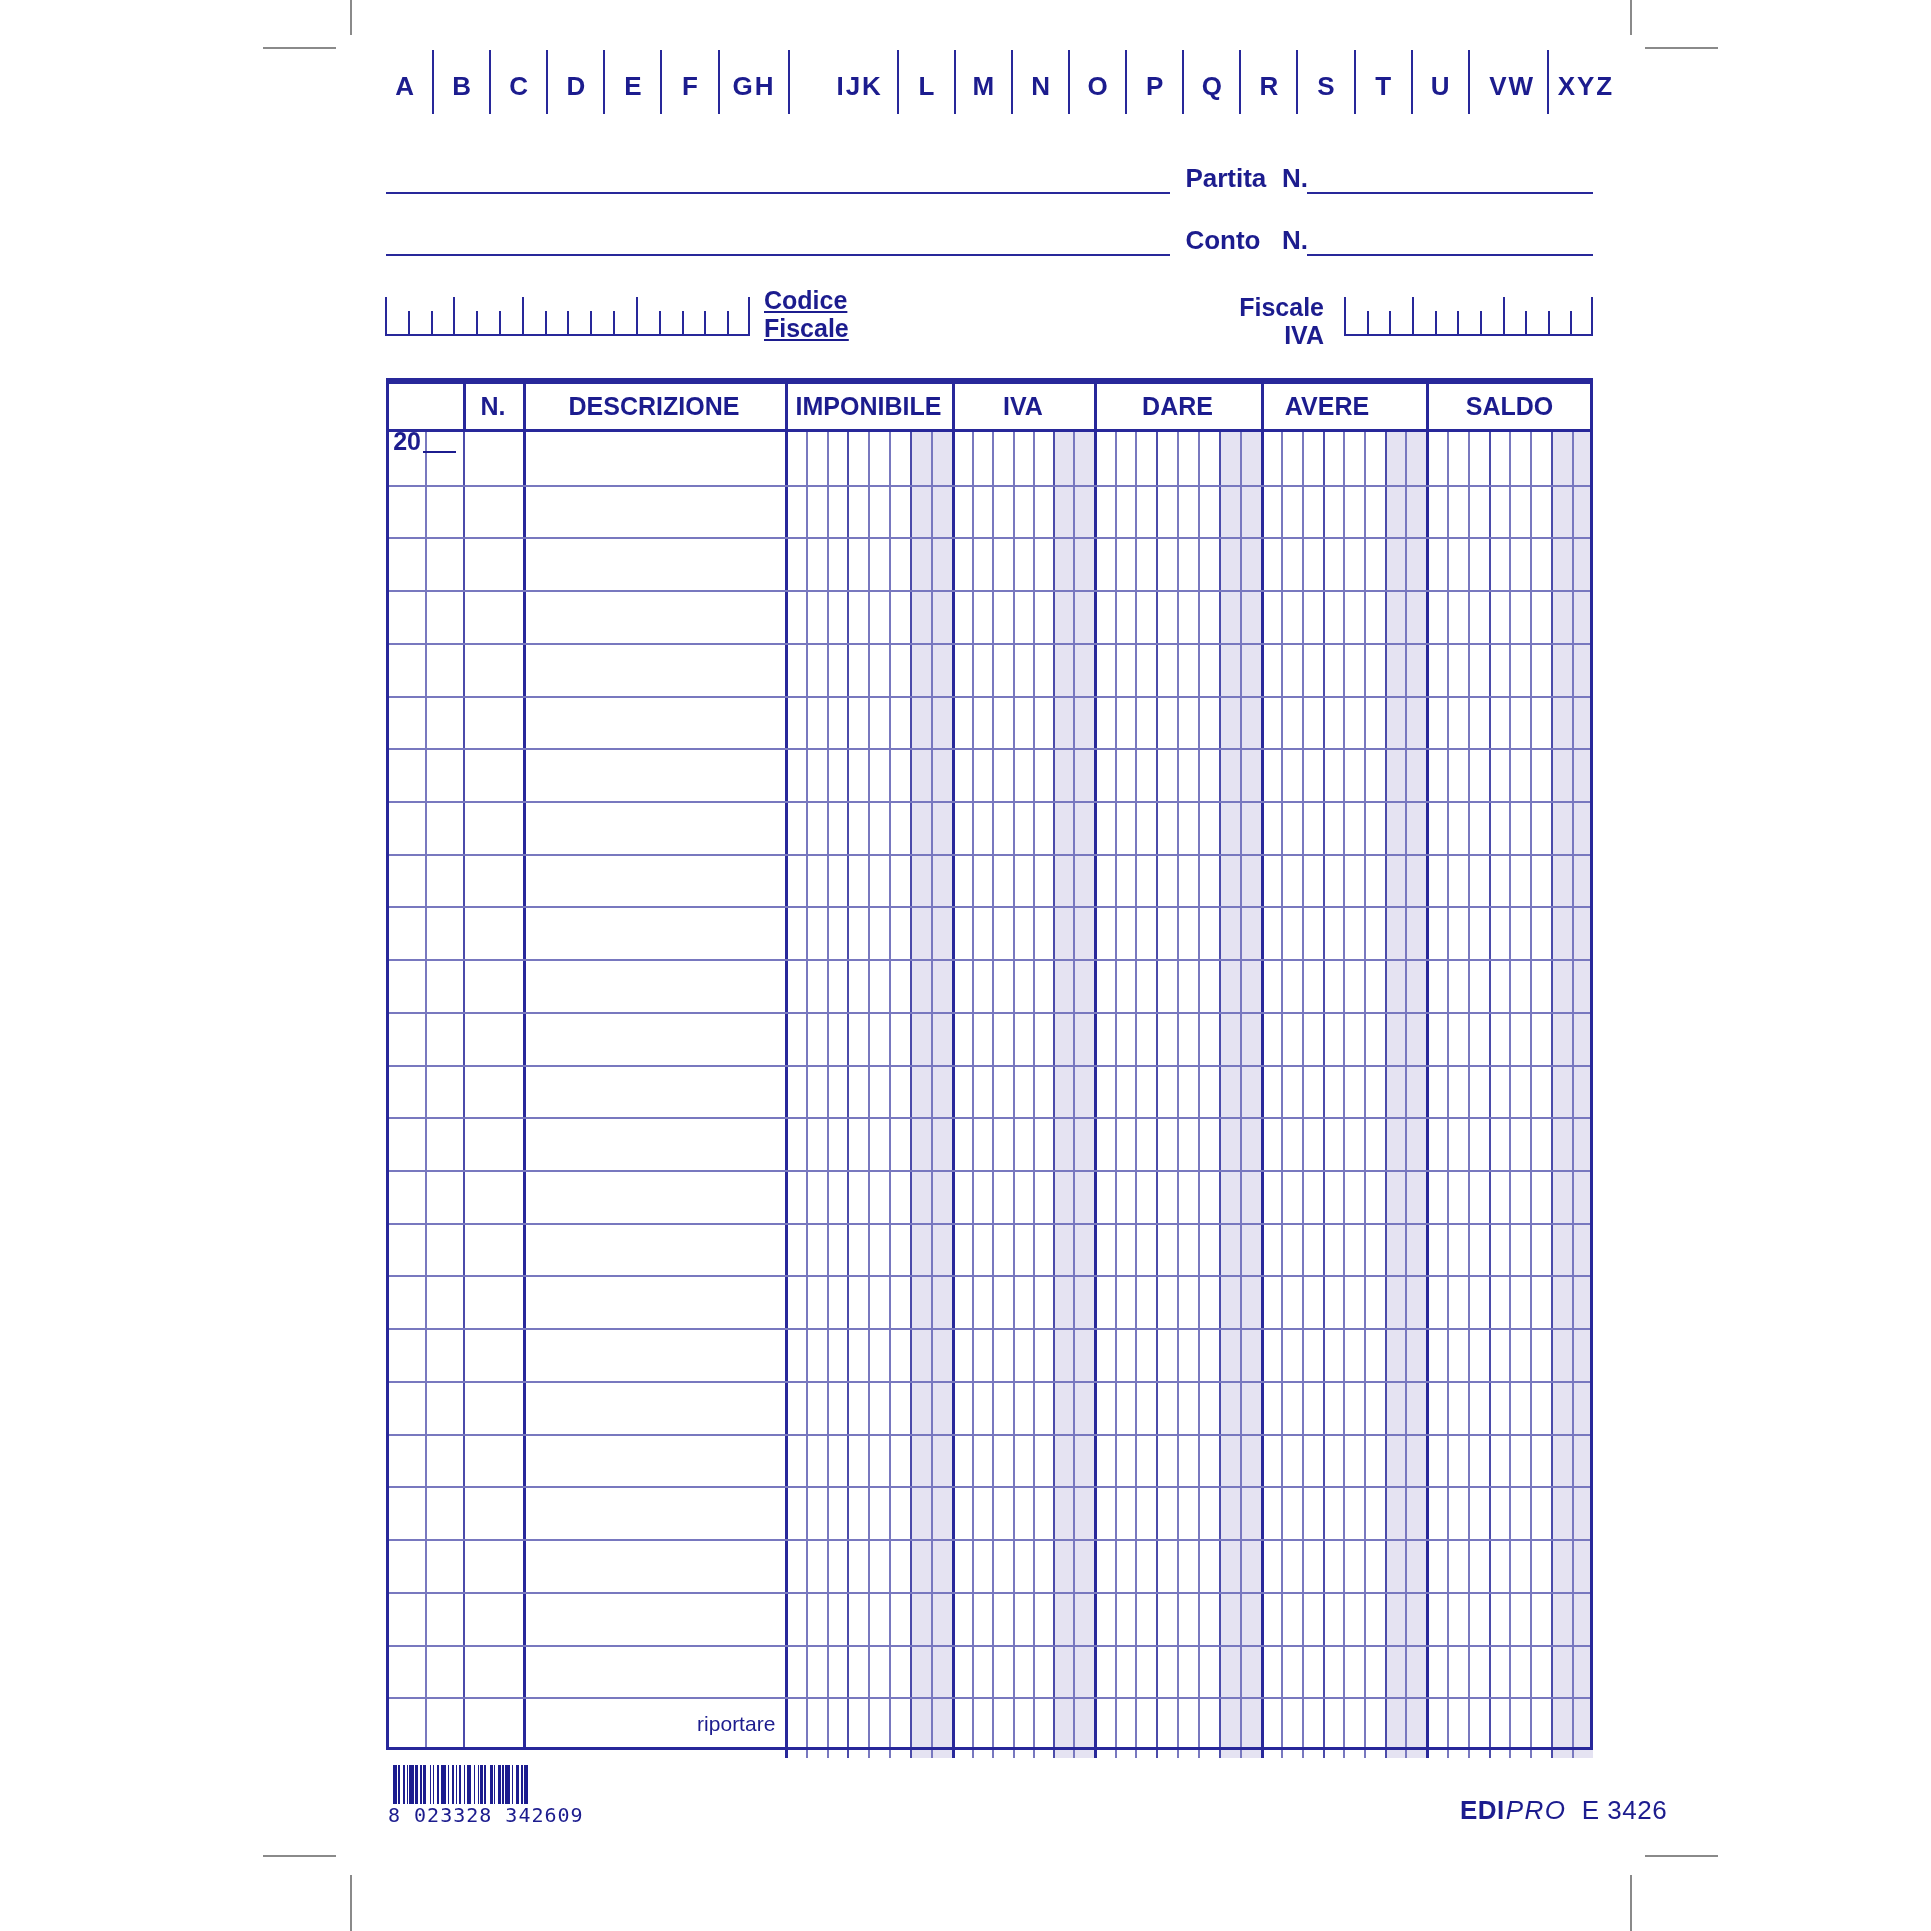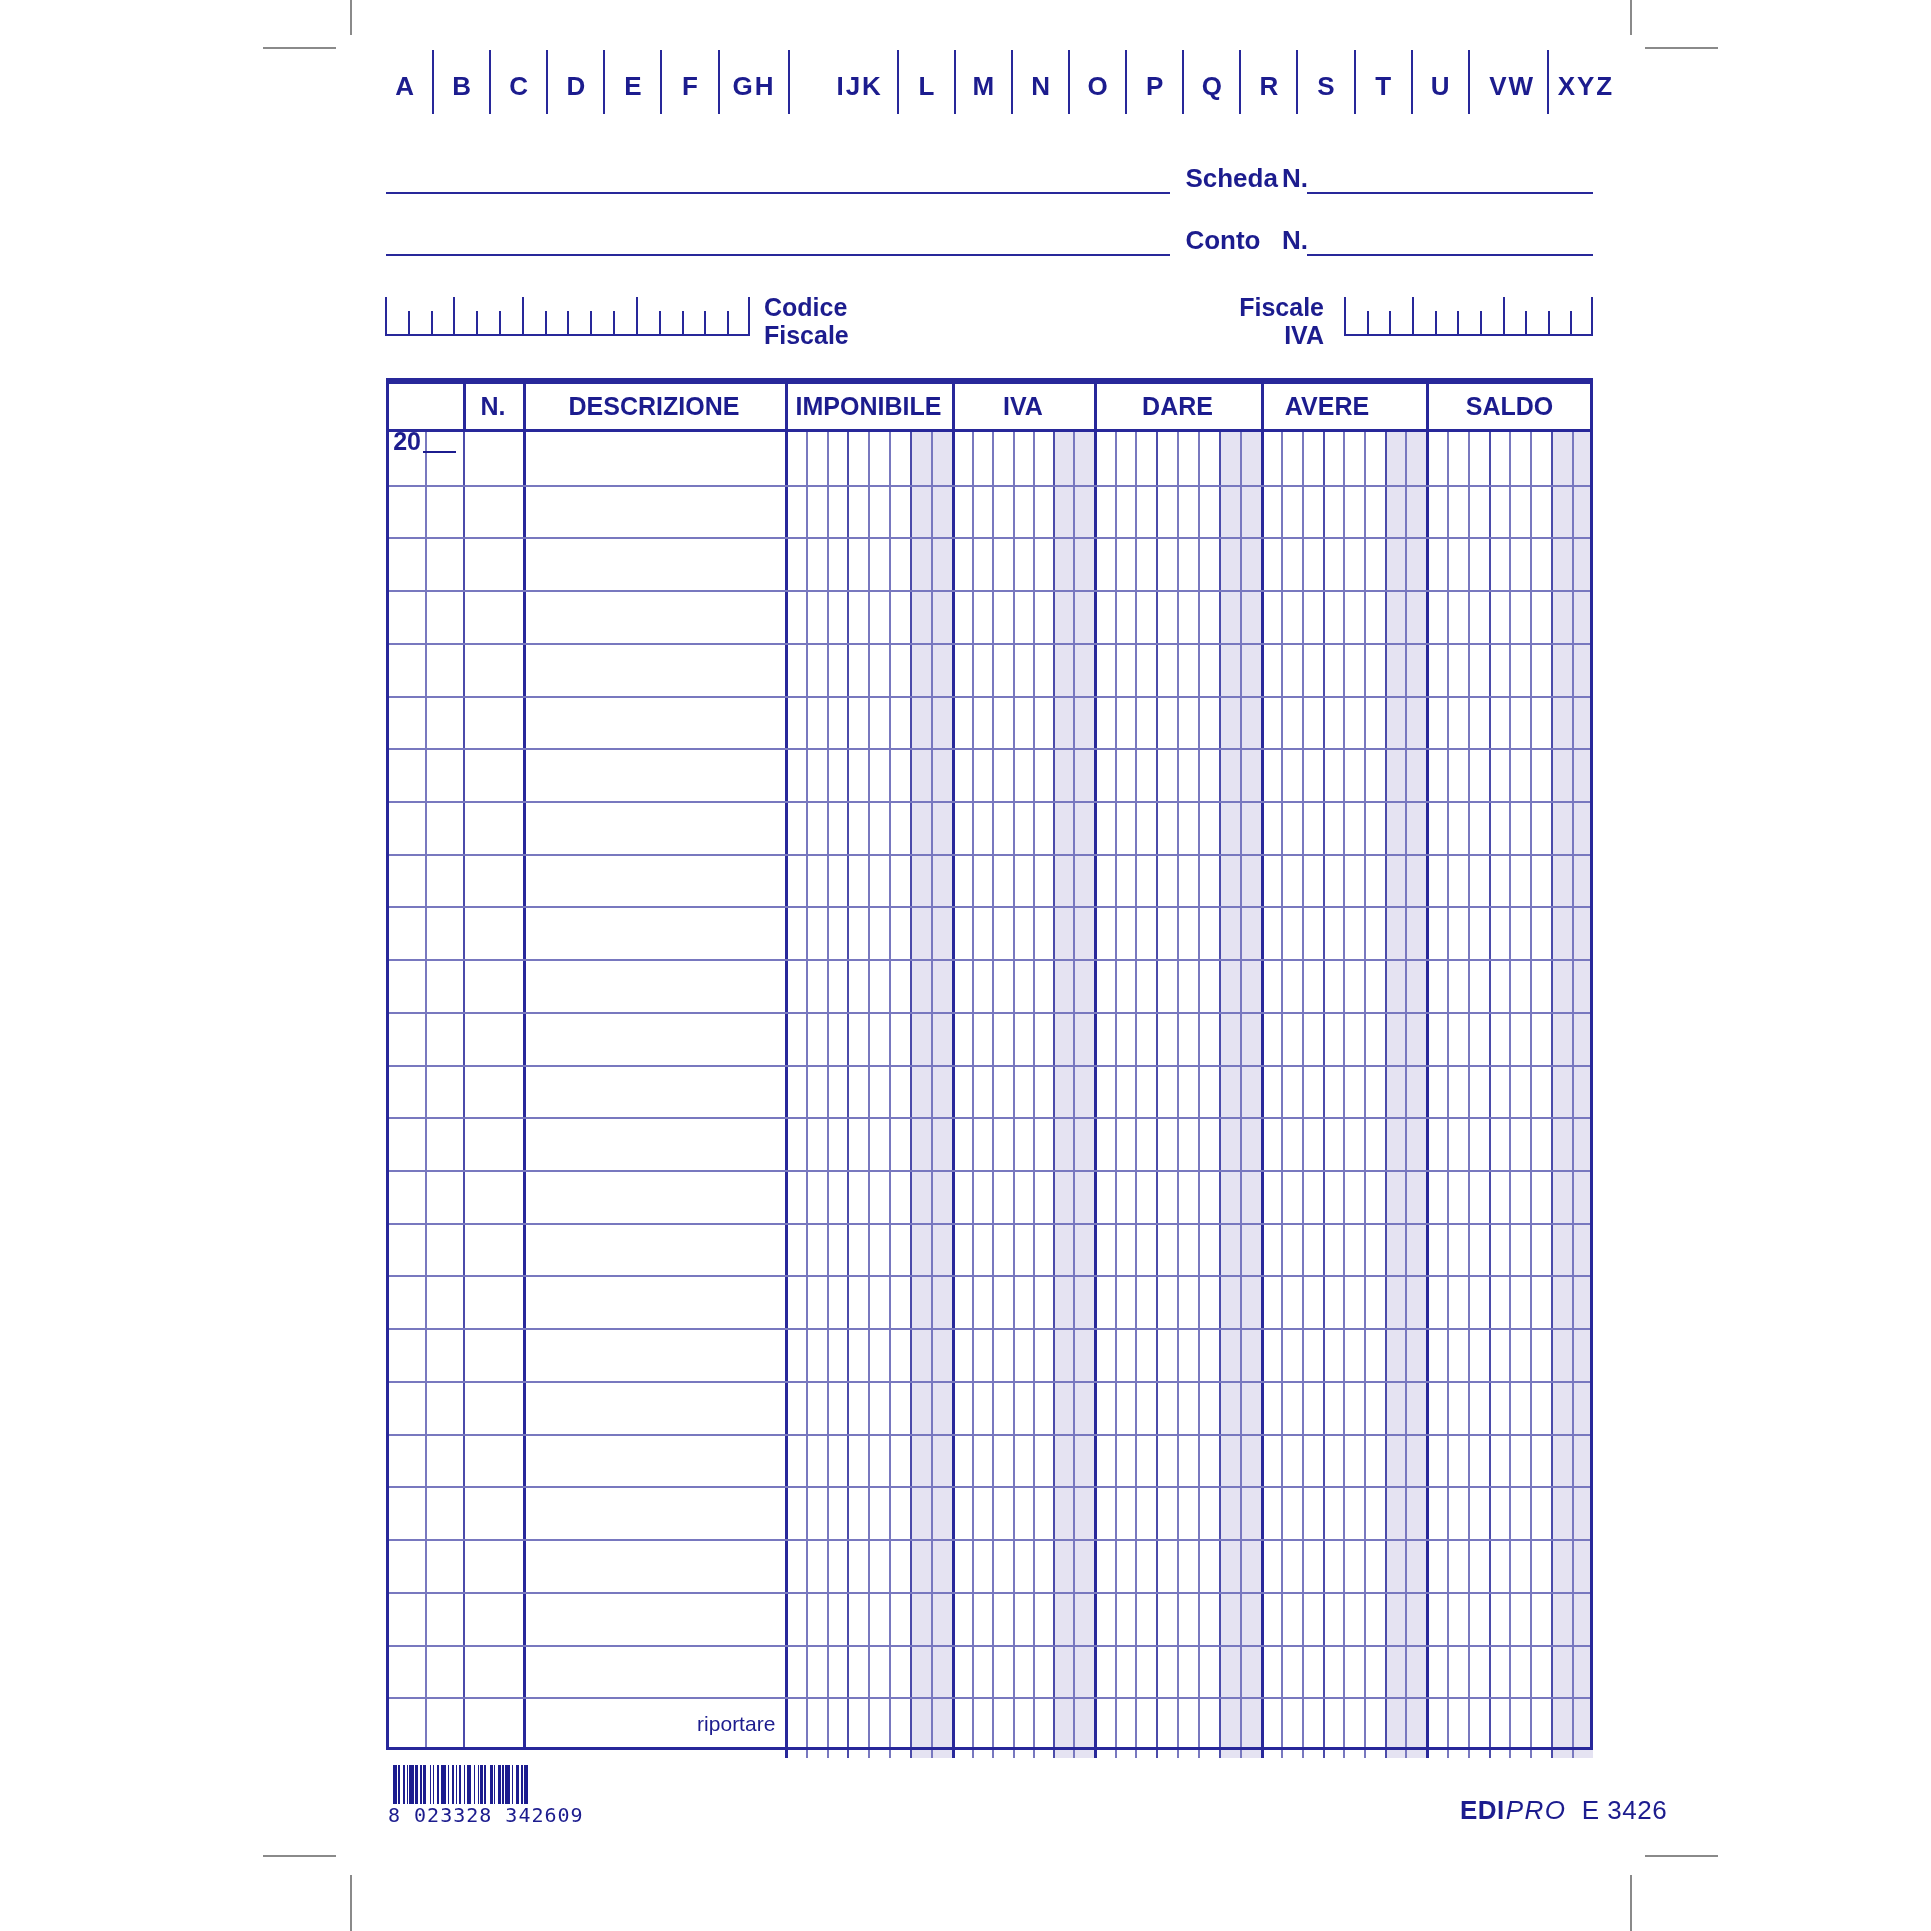--- a/index.html
+++ b/index.html
@@ -96,21 +96,21 @@
     <div class="alpha-cell" style="flex-grow: 1; flex-basis: 0px;">S</div>
     <div class="alpha-cell" style="flex-grow: 1; flex-basis: 0px;">T</div>
     <div class="alpha-cell" style="flex-grow: 1; flex-basis: 0px;">U</div>
     <div class="alpha-cell wide" style="flex-grow: 1.25; flex-basis: 0px; padding-left: 8px;">VW</div>
     <div class="alpha-cell wide" style="flex-grow: 1.35; flex-basis: 0px;">XYZ</div>
   </div>
 
 <div class="fill-row" style="top:154px;">
   <div class="fill-line" style="width:784px;flex:none;"></div>
   <div style="width:15.4px;flex:none;"></div>
-  <div class="fill-label" style="width:83px;flex:none;">Scheda</div>
+  <div class="fill-label" style="width:83px;flex:none;">Partita</div>
   <div style="width:13.5px;flex:none;"></div>
   <div class="fill-label" style="width:25px;flex:none;">N.</div>
   <div class="fill-line" style="flex:1;"></div>
 </div>
 
 <div class="fill-row" style="top:216px;">
   <div class="fill-line" style="width:784px;flex:none;"></div>
   <div style="width:15.4px;flex:none;"></div>
   <div class="fill-label" style="width:83px;flex:none;">Conto</div>
   <div style="width:13.5px;flex:none;"></div>
@@ -131,21 +131,21 @@
     <div class="tooth short" style="left: 182px;"></div>
     <div class="tooth short" style="left: 205px;"></div>
     <div class="tooth short" style="left: 228px;"></div>
     <div class="tooth tall" style="left: 251px;"></div>
     <div class="tooth short" style="left: 274px;"></div>
     <div class="tooth short" style="left: 297px;"></div>
     <div class="tooth short" style="left: 319px;"></div>
     <div class="tooth short" style="left: 342px;"></div>
     <div class="tooth tall" style="left: 363px;"></div>
   </div>
-<div class="comb-label" style="left:764px;top:293px;">
+<div class="comb-label" style="left:764px;top:286px;text-decoration:underline;">
   <div>Codice</div>
   <div>Fiscale</div>
 </div>
 
 <div class="comb-label" style="left:1197px;top:293px;width:127px;text-align:right;">
   <div>Fiscale</div>
   <div>IVA</div>
 </div>
 <div class="comb" id="piva-comb" style="left:1344px;top:295px;width:249px;">
     <div class="comb-base"></div>

